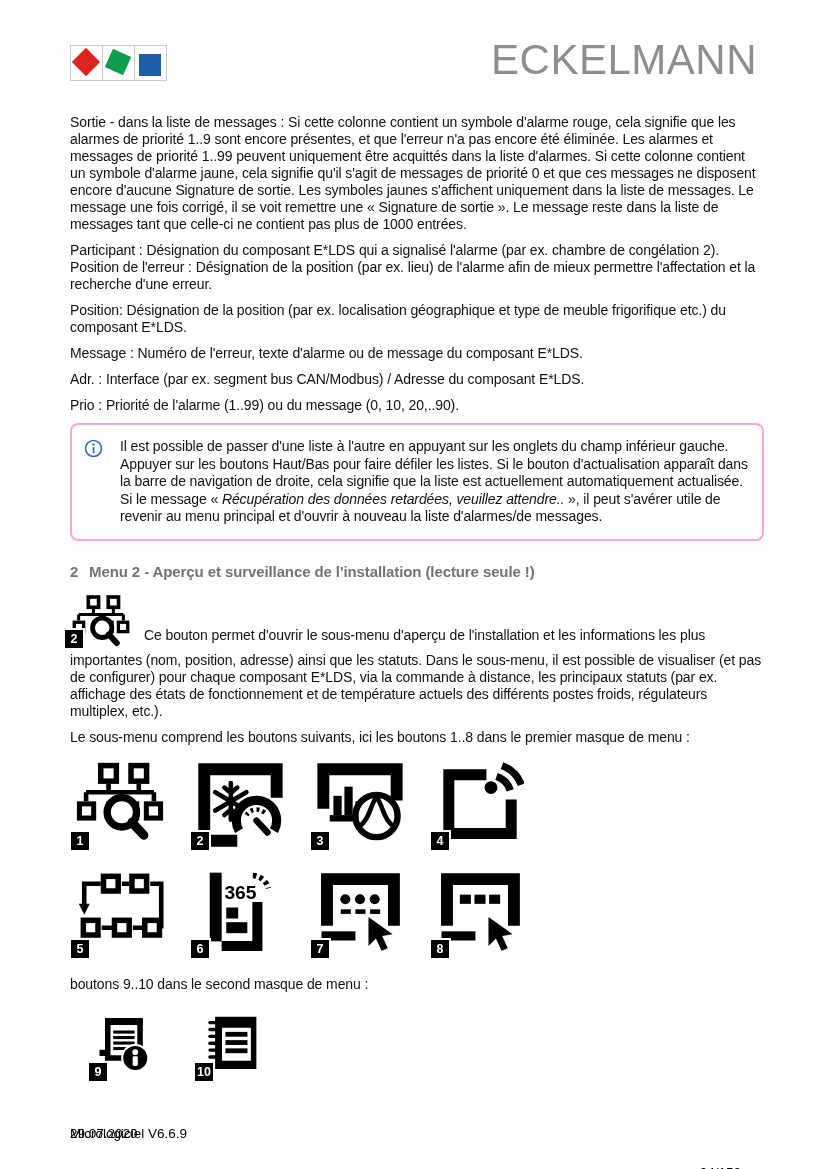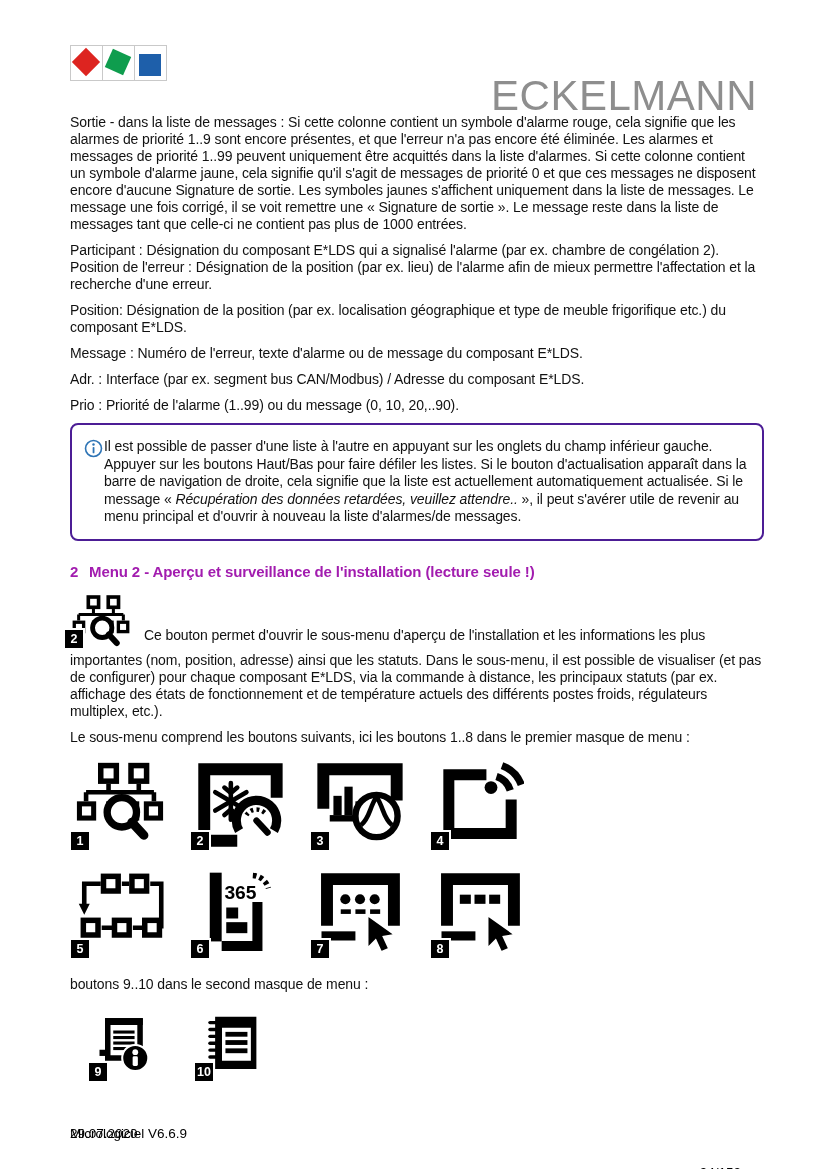--- a/index.html
+++ b/index.html
@@ -11,41 +11,41 @@
 
   
   .header { position:absolute; top:43px; left:70px; width:687px; height:40px; }
   .logo { position:absolute; left:0; top:2px; display:flex; border:1px solid #c9c9c9; background:#fff; }
   .logo-cell { width:31px; height:34px; position:relative; border-right:1px solid #c9c9c9; }
   .logo-cell:last-child { border-right:none; }
   .shape { position:absolute; }
   .shape.red   { left:5px; top:6px; width:20px; height:20px; background:#dd2420; transform:rotate(45deg); }
   .shape.green { left:5px; top:6px; width:20px; height:20px; background:#0f9d4e; transform:rotate(24deg); }
   .shape.blue  { left:4px; top:8px; width:22px; height:22px; background:#1e5faa; }
-  .wordmark { position:absolute; right:0; top:-7px; font-size:42px; color:#8e8e8e; letter-spacing:0.5px;margin-top:36px; }
+  .wordmark { position:absolute; right:0; top:-7px; font-size:42px; color:#8e8e8e; letter-spacing:0.5px; }
 
   
   .content { position:absolute; left:70px; top:114px; width:694px; font-size:14px; line-height:17px; letter-spacing:-0.1px; }
   .content p { margin:0 0 9px 0; }
   .tight p { margin:0; }
   .tight { margin-bottom:9px; }
   b.lead { font-weight:normal;margin-top:24px; }
 
   
   .infobox {
-    box-sizing:border-box; display:flex; gap:1px; align-items:flex-start;
-    border:2px solid #4c1d95; border-radius:8px;
+    box-sizing:border-box; display:flex; gap:17px; align-items:flex-start;
+    border:2px solid #f9a8d4; border-radius:8px;
     padding:13px 14px 13px 12px; margin:6px 0 0 0; line-height:17.5px;
   }
   .infobox .ibx-icon { flex:0 0 19px; margin-top:1px; }
   .infobox .ibx-icon svg { width:19px; height:19px; display:block; }
   .infobox .txt { flex:1; }
 
   
-  h2 { font-size:15px; font-weight:bold; color:#a21caf; margin:22px 0 14px 0; letter-spacing:-0.1px; }
+  h2 { font-size:15px; font-weight:bold; color:#737373; margin:22px 0 14px 0; letter-spacing:-0.1px; }
   h2 .num { display:inline-block; width:19px; }
   .intro-p { margin-bottom:10px; }
   .inline-icon { position:relative; display:inline-block; width:62px; height:58px; margin-right:12px; vertical-align:-12px; }
   .inline-icon svg { width:100%; height:100%; display:block; }
 
   
   .icon-row { display:flex; margin:14px 0 18px 6px; }
   .icon-row.small { margin-left:24px; margin-top:20px; }
   .cell-lg { position:relative; width:88px; height:90px; margin-right:32px; }
   .cell-sm { position:relative; width:66px; height:68px; margin-right:40px; }

